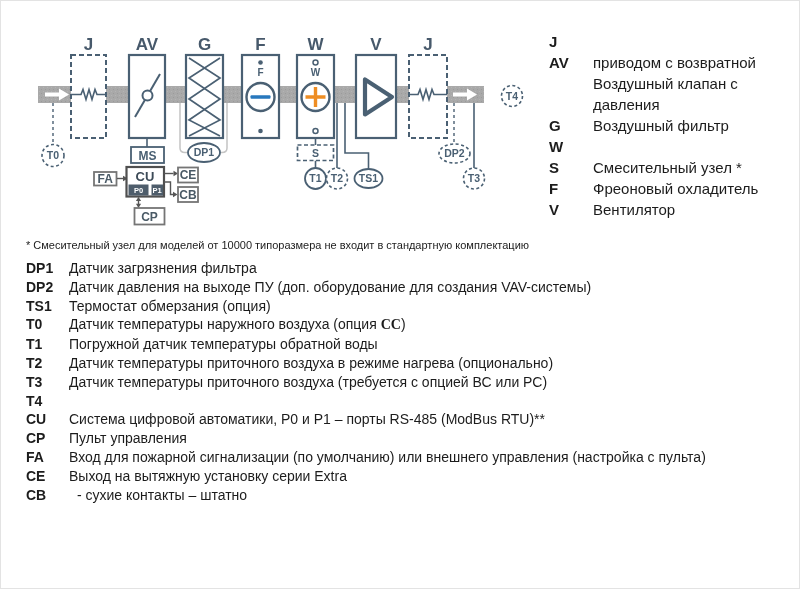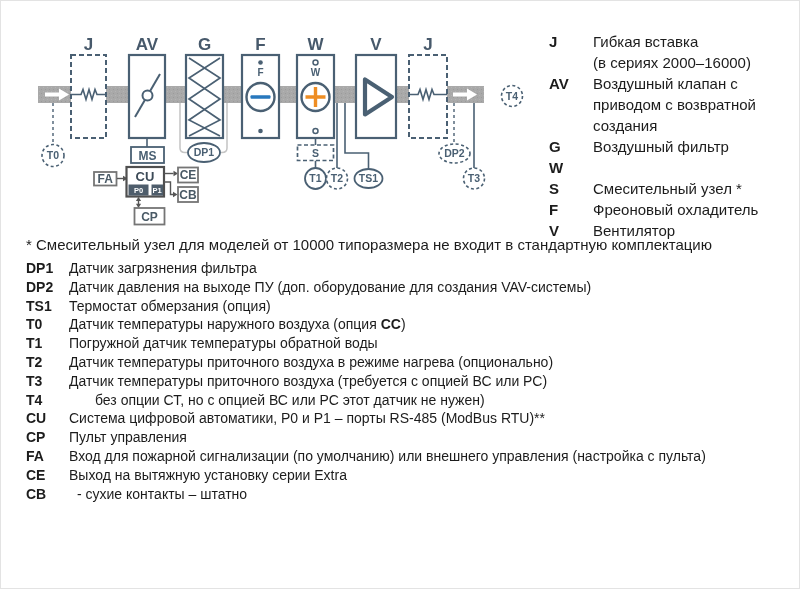--- a/index.html
+++ b/index.html
@@ -10,28 +10,28 @@
   .blk-label{font-size:17px;font-weight:700;fill:#47596b;}
   .sensor-label{font-size:10.5px;font-weight:600;fill:#4a6073;}
   .inner-letter{font-size:10px;font-weight:700;fill:#4a6073;}
   .boxtext{font-size:12px;font-weight:600;fill:#4a5a66;}
   .cutext{font-size:13px;font-weight:700;fill:#3c4a57;}
   .porttext{font-size:7.5px;font-weight:700;fill:#ffffff;}
 
   .legend{position:absolute;left:548px;top:30px;width:245px;font-size:15px;line-height:21px;}
   .lrow{display:grid;grid-template-columns:44px 1fr;}
   .lkey{font-weight:700;}
-  .note{position:absolute;left:25px;top:234px;width:760px;font-size:15px;line-height:20px;}
+  .note{position:absolute;left:25px;top:234px;width:760px;font-size:11px;line-height:20px;}
   .abbrev{position:absolute;left:25px;top:258px;width:768px;font-size:14px;line-height:18.8px;}
   .arow{display:grid;grid-template-columns:43px 1fr;}
   .akey{font-weight:700;}
   .adesc{white-space:nowrap;}
   .cont{padding-left:26px;}
   .sub{padding-left:8px;white-space:nowrap;}
-  .b{font-weight:700;}
+  .b{font-weight:700;font-family:Liberation Serif, serif;}
 </style>
 </head>
 <body>
 
 <div class="page">
 
   <svg width="545" height="232" viewBox="0 0 545 232">
     <defs>
       <pattern id="speck" width="4" height="4" patternUnits="userSpaceOnUse">
         <rect width="4" height="4" fill="#a9a9a9"></rect>
@@ -181,31 +181,27 @@
     <polygon points="134.9,202.8 137.5,207 140.1,202.8" fill="#555555"></polygon>
     <g>
       <rect x="133.5" y="207" width="30" height="16.5" fill="#ffffff" stroke="#757575" stroke-width="1.8"></rect>
       <text class="boxtext" x="148.5" y="219.5" text-anchor="middle">CP</text>
     </g>
   </svg>
 
   <div class="legend">
     <div class="lrow">
         <span class="lkey">J</span>
-        <span>
-          <div>Гибкая вставка</div>
-          <div>(в сериях 2000–16000)</div>
-        </span>
       </div>
     <div class="lrow">
         <span class="lkey">AV</span>
         <span>
+          <div>приводом с возвратной</div>
           <div>Воздушный клапан с</div>
-          <div>приводом с возвратной</div>
-          <div>создания</div>
+          <div>давления</div>
         </span>
       </div>
     <div class="lrow">
         <span class="lkey">G</span>
         <span>Воздушный фильтр</span>
       </div>
     <div class="lrow">
         <span class="lkey">W</span>
       </div>
     <div class="lrow">
@@ -249,21 +245,20 @@
         <span class="akey">T2</span>
         <span class="adesc">Датчик температуры приточного воздуха в режиме нагрева (опционально)</span>
       </div>
     <div class="arow">
         <span class="akey">T3</span>
         <span class="adesc">Датчик температуры приточного воздуха (требуется с опцией ВС или РС)</span>
       </div>
     <div class="arow">
         <span class="akey">T4</span>
         <span class="adesc">
-          <div class="cont">без опции СТ, но с опцией ВС или РС этот датчик не нужен)</div>
         </span>
       </div>
     <div class="arow">
         <span class="akey">CU</span>
         <span class="adesc">Система цифровой автоматики, P0 и P1 – порты RS-485 (ModBus RTU)**</span>
       </div>
     <div class="arow">
         <span class="akey">CP</span>
         <span class="adesc">Пульт управления</span>
       </div>

